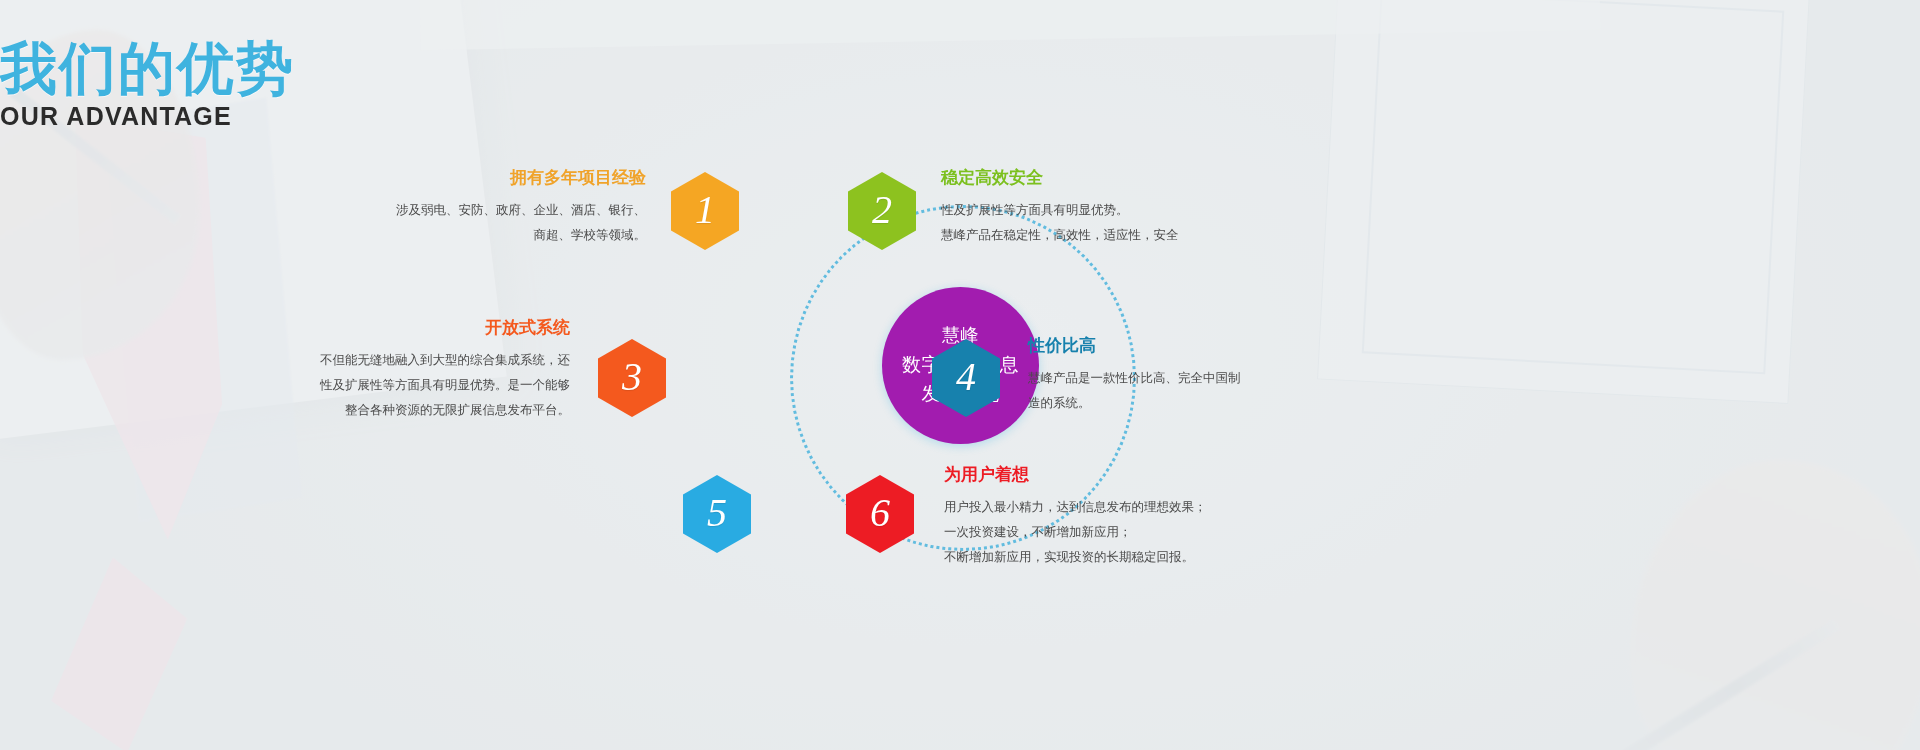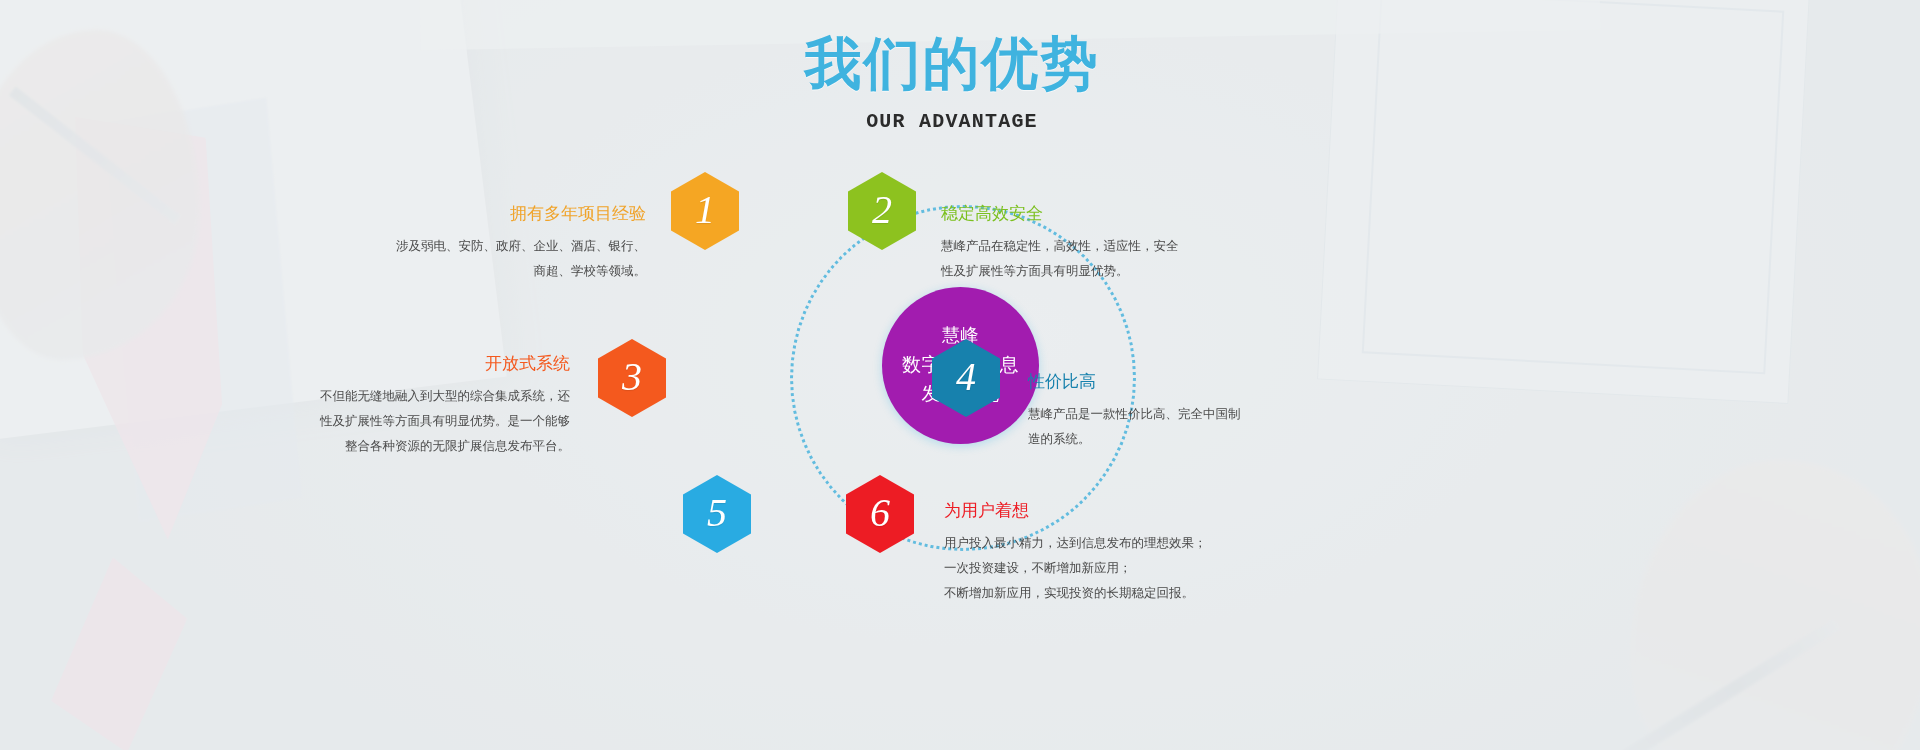--- a/index.html
+++ b/index.html
@@ -131,36 +131,35 @@
   .bg-wash {
     position: absolute;
     inset: 0;
     background: rgba(232,236,238,.62);
   }
 
   
   .header {
     position: absolute;
     left: 0; right: 16px; top: 38px;
-    text-align: center;
+    text-align: left;
     z-index: 5;
-    font-family: Liberation Mono, monospace;
   }
   .title-cn {
     font-size: 57px;
     font-weight: bold;
     letter-spacing: 2px;
     line-height: 1.08;
     color: #3fb3df;
     text-shadow: 0 1px 0 rgba(255,255,255,.6);
     margin: 0;
   }
   .title-en {
-    margin-top: 10px;
-    font-size: 20px;
+    margin-top: 2px;
+    font-size: 25px;
     font-weight: bold;
     letter-spacing: 1.2px;
     color: #2b2b2b;
   }
 
   
   .diagram {
     position: absolute;
     left: 0; top: 0;
     width: 1920px; height: 750px;
@@ -226,25 +225,24 @@
   .hex-5 { left: 683px; top: 475px; }
   .hex-6 { left: 846px; top: 475px; }
 
   
   .item {
     position: absolute;
     z-index: 6;
   }
   .item-title {
     font-size: 17px;
-    font-weight: normal;
+    font-weight: bold;
     line-height: 1.2;
     margin-bottom: 10px;
     white-space: nowrap;
-    margin-top: 36px;
   }
   .item-body {
     font-size: 12.5px;
     line-height: 2.0;
     color: #4a4a4a;
   }
   .item-body div { white-space: nowrap; }
   .align-right { text-align: right; }
   .align-left  { text-align: left; }
 
@@ -315,22 +313,22 @@
     <div class="item-title" style="color: rgb(240, 163, 42);">拥有多年项目经验</div>
     <div class="item-body">
         <div>涉及弱电、安防、政府、企业、酒店、银行、</div>
         <div>商超、学校等领域。</div>
       </div>
   </div>
 
   <div class="item item-2 align-left">
     <div class="item-title" style="color: rgb(124, 192, 31);">稳定高效安全</div>
     <div class="item-body">
+        <div>性及扩展性等方面具有明显优势。</div>
         <div>慧峰产品在稳定性，高效性，适应性，安全</div>
-        <div>性及扩展性等方面具有明显优势。</div>
       </div>
   </div>
 
   <div class="item item-3 align-right">
     <div class="item-title" style="color: rgb(244, 89, 30);">开放式系统</div>
     <div class="item-body">
         <div>不但能无缝地融入到大型的综合集成系统，还</div>
         <div>性及扩展性等方面具有明显优势。是一个能够</div>
         <div>整合各种资源的无限扩展信息发布平台。</div>
       </div>

